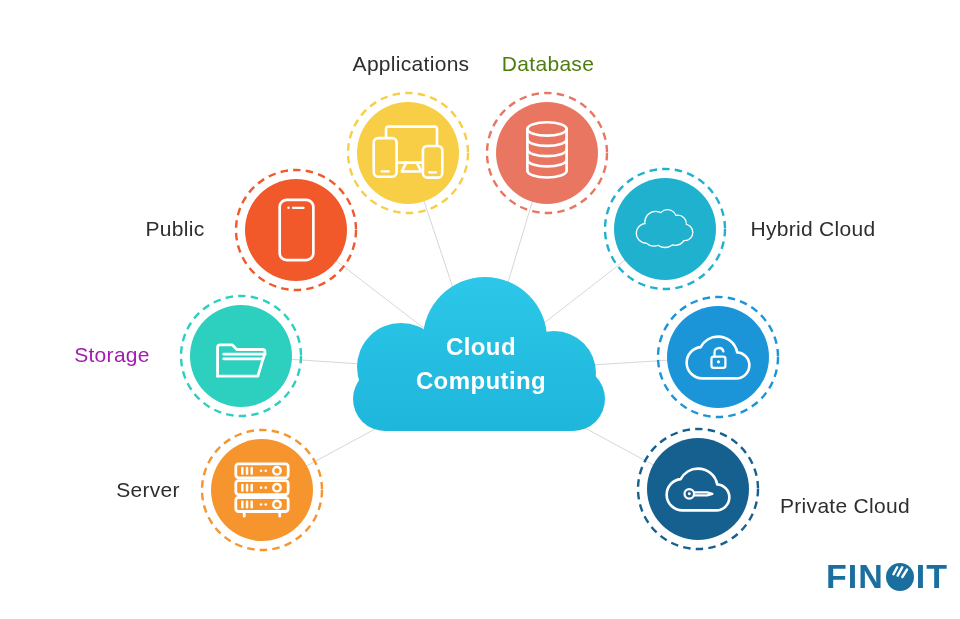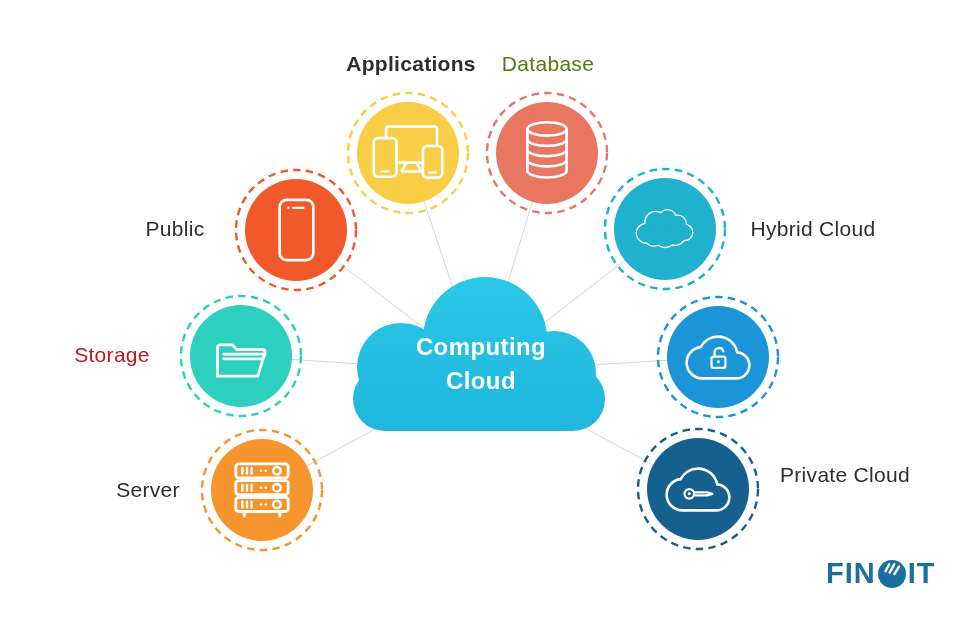--- a/index.html
+++ b/index.html
@@ -25,21 +25,21 @@
          font-size:21px; letter-spacing:0.3px; color:#2e2e2e; z-index:2; }
 
   
   .center-cloud { position:absolute; left:349px; top:277px; z-index:1; }
   .center-title { position:absolute; left:349px; top:330px; width:264px; z-index:2;
                   text-align:center; font-size:24px; font-weight:bold; line-height:34px;
                   letter-spacing:0.4px; }
 
   
   .brand { position:absolute; left:826px; top:557px; z-index:2; display:flex; align-items:center;
-           gap:1px; font-size:29px; font-weight:800; letter-spacing:1px; }
+           gap:1px; font-size:34px; font-weight:800; letter-spacing:1px; }
   .brand svg { display:block; margin:0 1px; }
 </style>
 </head>
 <body>
 
 <div class="stage">
 
   <svg class="connectors" width="960" height="619">
     <line x1="408" y1="153" x2="481" y2="372" stroke-width="1" stroke="#d7d7d7"></line>
     <line x1="547" y1="153" x2="481" y2="372" stroke-width="1" stroke="#d7d7d7"></line>
@@ -59,22 +59,22 @@
       </linearGradient>
     </defs>
     <g fill="url(#cg)">
       <circle cx="136" cy="62" r="62"></circle>
       <circle cx="52" cy="90" r="44"></circle>
       <circle cx="205" cy="96" r="42"></circle>
       <rect x="4" y="90" width="252" height="64" rx="32"></rect>
     </g>
   </svg>
   <div class="center-title" style="color: rgb(255, 255, 255);">
+    <div>Cloud</div>
     <div>Computing</div>
-    <div>Cloud</div>
   </div>
 
   <div class="node" style="left:346px;top:91px">
     <svg class="circle-svg" width="124" height="124" viewBox="0 0 124 124">
       <circle class="ring" cx="62" cy="62" r="60" stroke="#f7ce46"></circle>
       <circle cx="62" cy="62" r="51" fill="#f7ce46"></circle>
     </svg>
     <svg class="icon" width="74" height="58" viewBox="0 0 84 66">
       <rect x="17" y="3" width="58" height="41" rx="3"></rect>
       <path d="M40,44 L35,54 H57 L52,44"></path>
@@ -204,27 +204,27 @@
       <circle cx="62" cy="62" r="51" fill="#16608f"></circle>
     </svg>
     <svg class="icon" width="68" height="47" viewBox="-3 9 78 54">
       <path d="M58.05,30.12 C56.01,19.77 46.92,12 36,12 C27.33,12 19.8,16.92 16.05,24.12 C7.02,25.08 0,32.73 0,42 C0,51.93 8.07,60 18,60 L57,60 C65.28,60 72,53.28 72,45 C72,37.08 65.85,30.66 58.05,30.12 Z"></path>
       <circle cx="26" cy="41" r="5.5" class="thin"></circle>
       <circle cx="26" cy="41" r="1.7" class="dotf"></circle>
       <path d="M32,39.3 H46.5 L52.5,41 L46.5,42.8 H32" class="thin"></path>
     </svg>
   </div>
 
-  <div class="lbl" style="left: 411px; top: 64px; color: rgb(46, 46, 46); font-weight: bold;">Applications</div>
+  <div class="lbl" style="left: 411px; top: 64px; color: rgb(46, 46, 46);">Applications</div>
   <div class="lbl" style="left: 548px; top: 64px; color: #4d7c0f;">Database</div>
   <div class="lbl" style="left: 175px; top: 229px; color: rgb(46, 46, 46);">Public</div>
   <div class="lbl" style="left: 813px; top: 229px; color: rgb(46, 46, 46);">Hybrid Cloud</div>
-  <div class="lbl" style="left: 112px; top: 355px; color: #b91c1c;">Storage</div>
+  <div class="lbl" style="left: 112px; top: 355px; color: #a21caf;">Storage</div>
   <div class="lbl" style="left: 148px; top: 490px; color: rgb(46, 46, 46);">Server</div>
-  <div class="lbl" style="left: 845px; top: 475px; color: rgb(46, 46, 46);">Private Cloud</div>
+  <div class="lbl" style="left: 845px; top: 506px; color: rgb(46, 46, 46);">Private Cloud</div>
 
   <div class="brand" style="color: rgb(27, 111, 158);">
     <span>FIN</span>
     <svg width="28" height="28" viewBox="0 0 30 30">
       <circle cx="15" cy="15" r="15" fill="#1b6f9e"></circle>
       <g stroke="#ffffff" stroke-width="2.6" stroke-linecap="round" fill="none">
         <path d="M12,4.5 L8,12"></path>
         <path d="M17.5,4.5 L12.5,13.5"></path>
         <path d="M22.5,7 L17.5,15"></path>
       </g>

